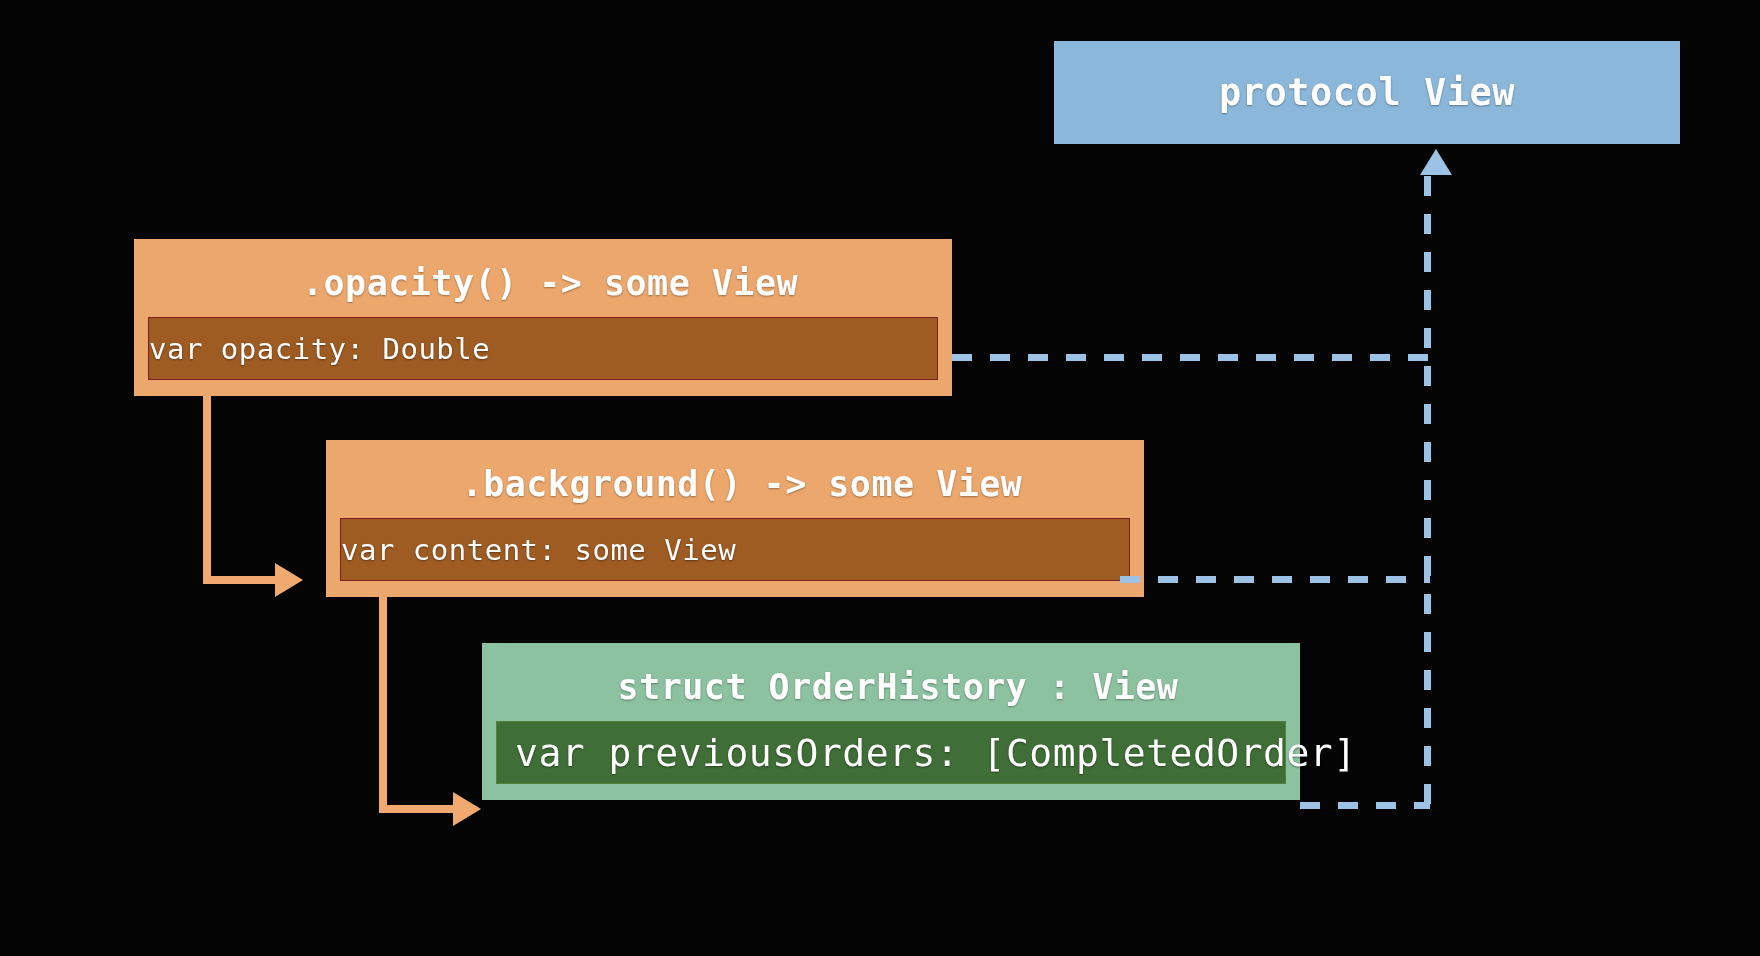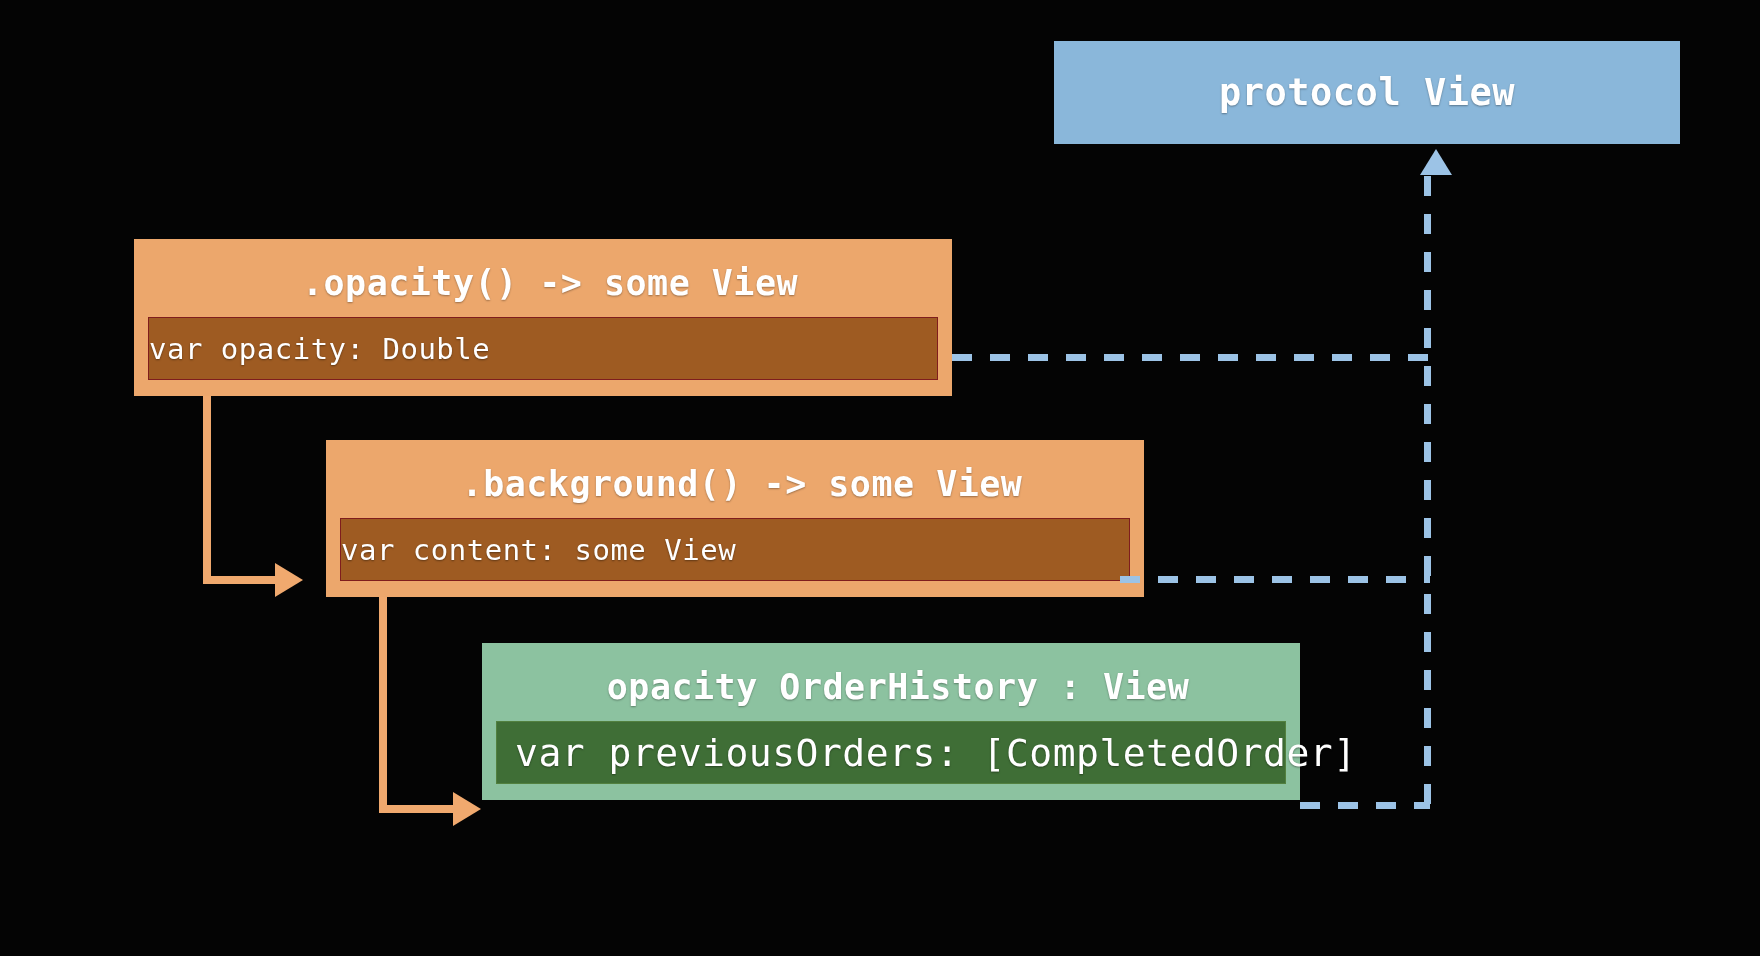--- a/index.html
+++ b/index.html
@@ -164,21 +164,21 @@
     <div class="node-title">.opacity() -&gt; some View</div>
     <div class="node-member">var opacity: Double</div>
   </div>
 
   <div class="node orange" id="background-box">
     <div class="node-title">.background() -&gt; some View</div>
     <div class="node-member">var content: some View</div>
   </div>
 
   <div class="node green" id="orderhistory-box">
-    <div class="node-title">opacity OrderHistory : View</div>
+    <div class="node-title">struct OrderHistory : View</div>
     <div class="node-member">var previousOrders: [CompletedOrder]</div>
   </div>
 
   <div class="arrow-seg" style="left:203px; top:396px; width:8px; height:188px;"></div>
   <div class="arrow-seg" style="left:203px; top:576px; width:76px; height:8px;"></div>
   <div class="arrow-head-right" style="left:275px; top:563px;"></div>
 
   <div class="arrow-seg" style="left:379px; top:597px; width:8px; height:216px;"></div>
   <div class="arrow-seg" style="left:379px; top:805px; width:78px; height:8px;"></div>
   <div class="arrow-head-right" style="left:453px; top:792px;"></div>

